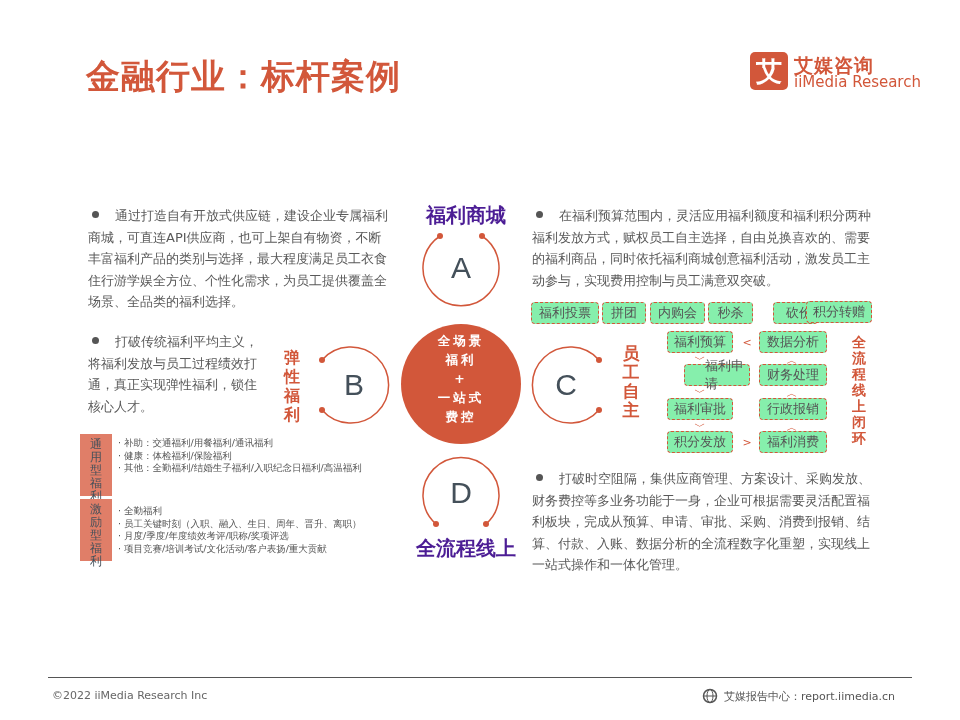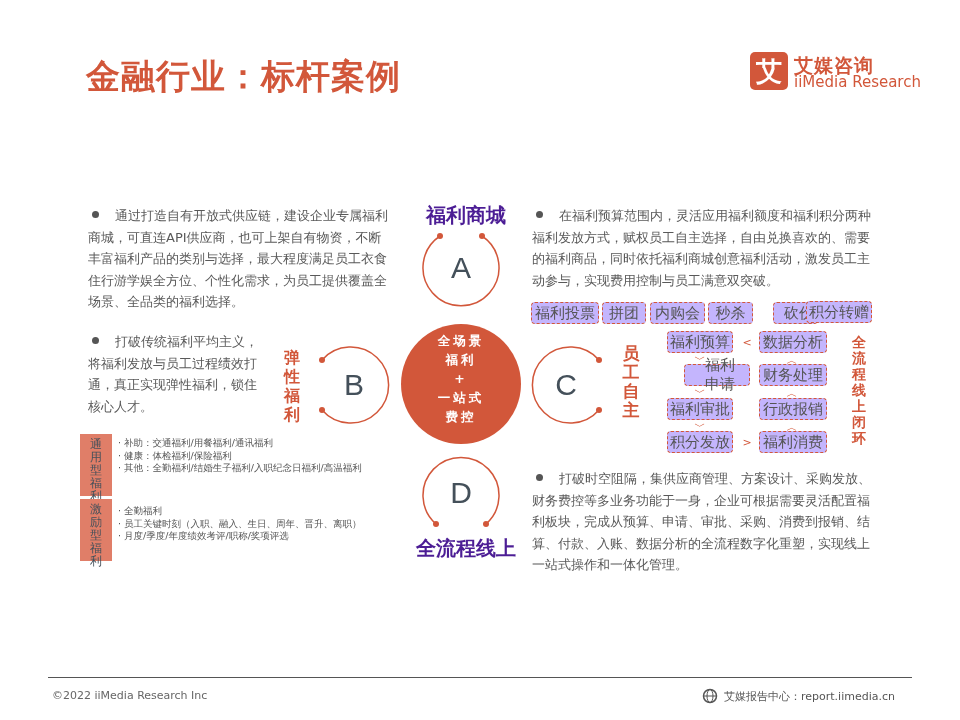--- a/index.html
+++ b/index.html
@@ -24,21 +24,21 @@
 
   .label-v { position: absolute; color: #d2573a; font-weight: bold; font-size: 17px; line-height: 19px; width: 20px; text-align: center; }
   .label-h { position: absolute; color: #4c1d95; font-weight: bold; font-size: 20px; }
 
   .svg-diagram { position: absolute; left: 0; top: 0; width: 960px; height: 720px; pointer-events: none; }
 
   .letter { position: absolute; font-size: 30px; color: #44505a; font-family: "Liberation Sans", sans-serif; width: 40px; text-align: center; line-height: 34px; }
 
   .center-text { position: absolute; left: 404px; top: 331px; width: 114px; text-align: center; color: #ffffff; font-weight: bold; font-size: 12.5px; line-height: 19px; letter-spacing: 3px; }
 
-  .tag { position: absolute; height: 22px; border: 1px dashed #d2573a; border-radius: 4px; font-size: 15px; color: #555; display: flex; align-items: center; justify-content: center; background: #c4b5fd; }
+  .tag { position: absolute; height: 22px; border: 1px dashed #d2573a; border-radius: 4px; font-size: 13px; color: #555; display: flex; align-items: center; justify-content: center; background: #86efac; }
 
   .arrow { position: absolute; color: #d2573a; font-size: 11px; line-height: 11px; width: 12px; text-align: center; }
 
   .cat-box { position: absolute; left: 80px; width: 32px; background: #e07e68; color: #44505a; font-size: 12px; line-height: 13px; text-align: center; padding-top: 4px; }
   .cat-list { position: absolute; left: 118px; font-size: 9.5px; line-height: 12.5px; color: #555; }
 
   .footer-line { position: absolute; left: 48px; top: 677px; width: 864px; height: 1px; background: #555; }
   .footer-left { position: absolute; left: 52px; top: 689px; font-size: 11px; color: #666; }
   .footer-right { position: absolute; left: 702px; top: 688px; font-size: 11px; color: #555; display: flex; align-items: center; }
   .globe { width: 16px; height: 16px; margin-right: 6px; }
@@ -160,20 +160,21 @@
   <div>激</div>
     <div>励</div>
     <div>型</div>
     <div>福</div>
     <div>利</div>
 </div>
 <div class="cat-list" style="top:505px;">
   <div>· 全勤福利</div>
   <div>· 员工关键时刻（入职、融入、生日、周年、晋升、离职）</div>
   <div>· 月度/季度/年度绩效考评/职称/奖项评选</div>
+  <div>· 项目竞赛/培训考试/文化活动/客户表扬/重大贡献</div>
 </div>
 
 <div class="footer-line"></div>
 <div class="footer-left">©2022  iiMedia Research  Inc</div>
 <div class="footer-right">
   <svg class="globe" viewBox="0 0 16 16">
     <circle cx="8" cy="8" r="6.5" fill="none" stroke="#555" stroke-width="1.5"></circle>
     <ellipse cx="8" cy="8" rx="3" ry="6.5" fill="none" stroke="#555" stroke-width="1"></ellipse>
     <line x1="1.5" y1="8" x2="14.5" y2="8" stroke="#555" stroke-width="1"></line>
   </svg>

